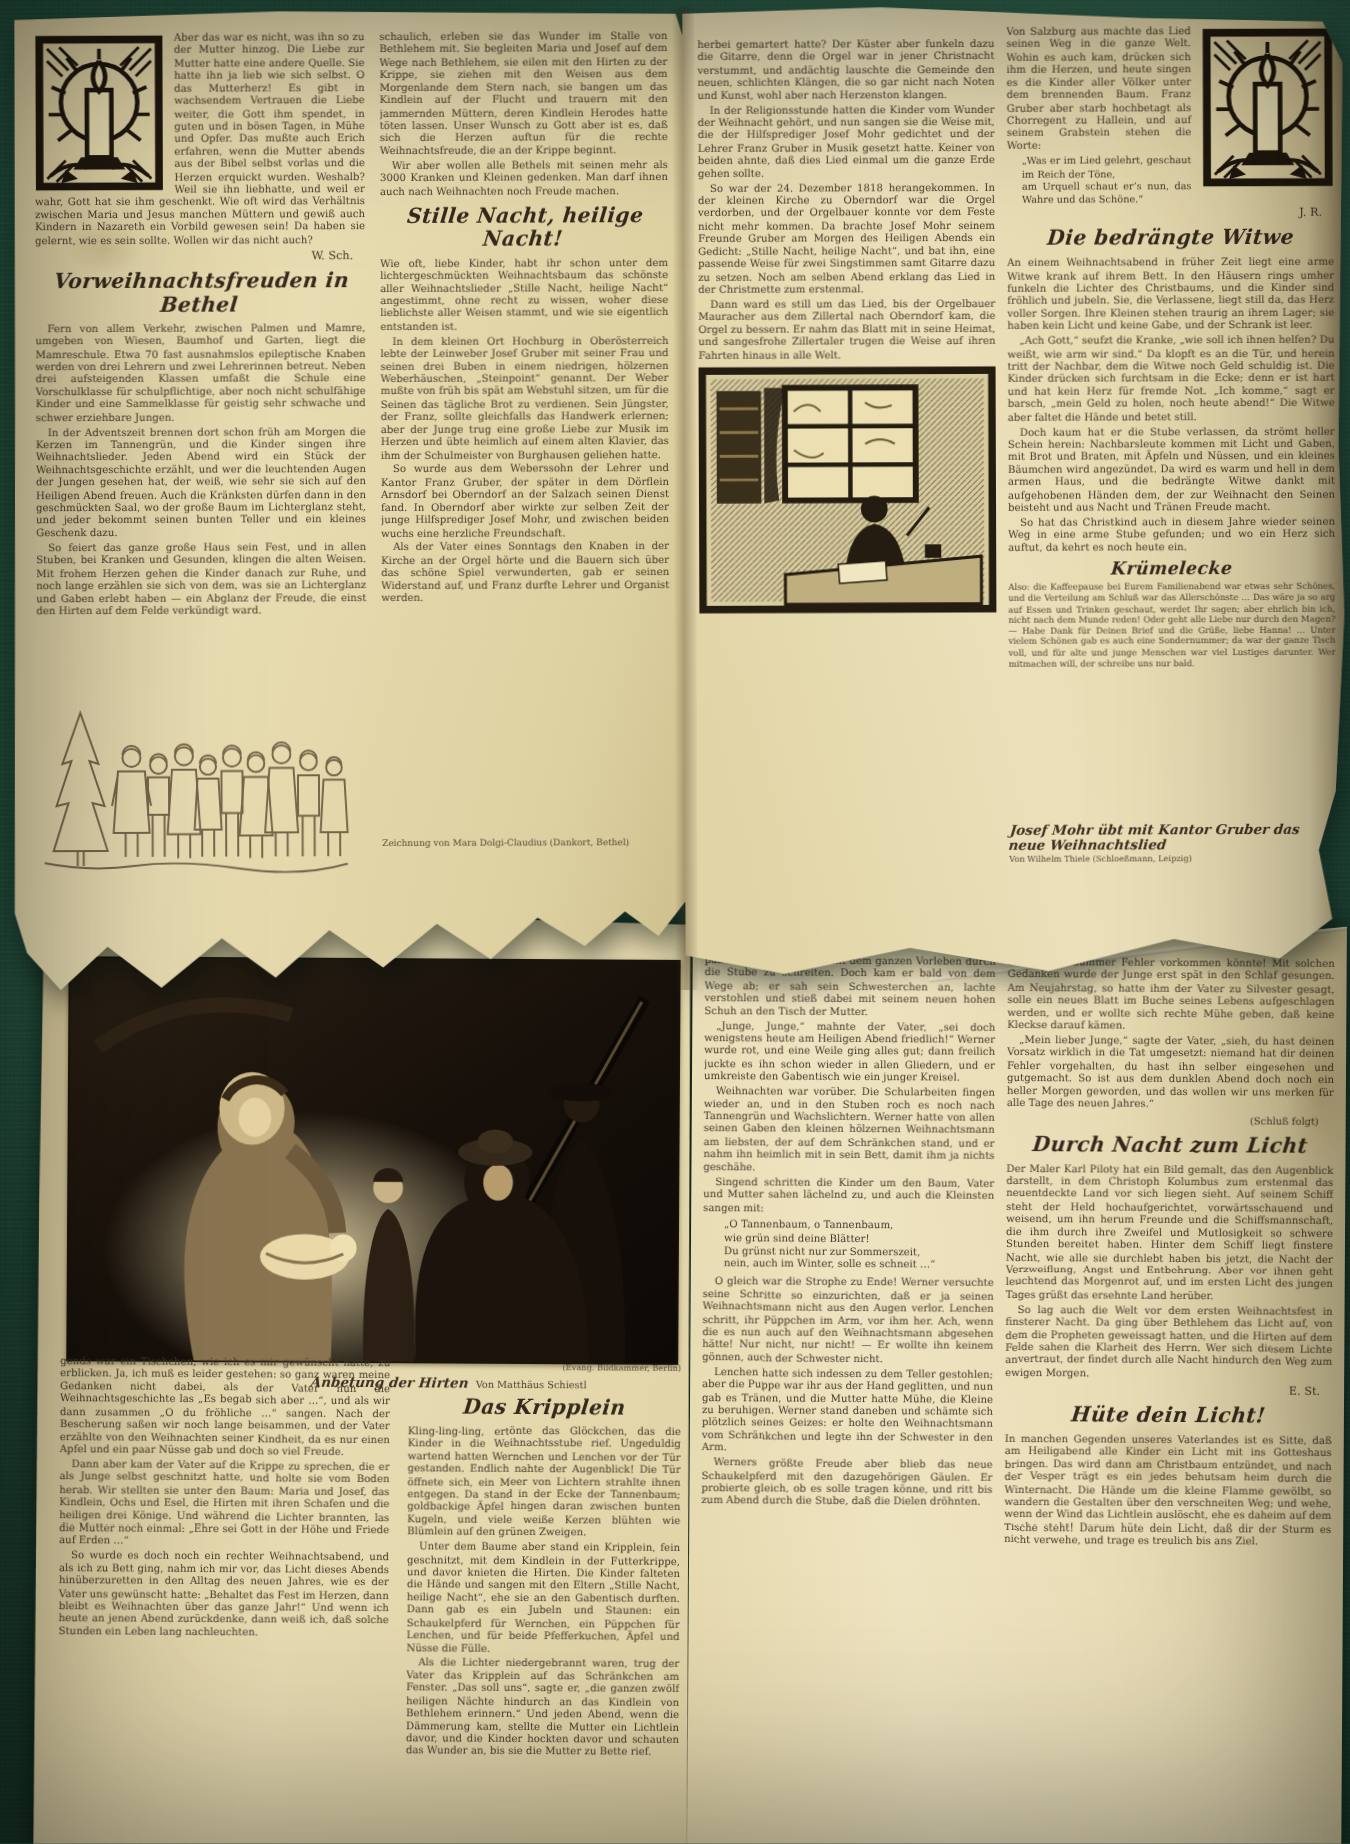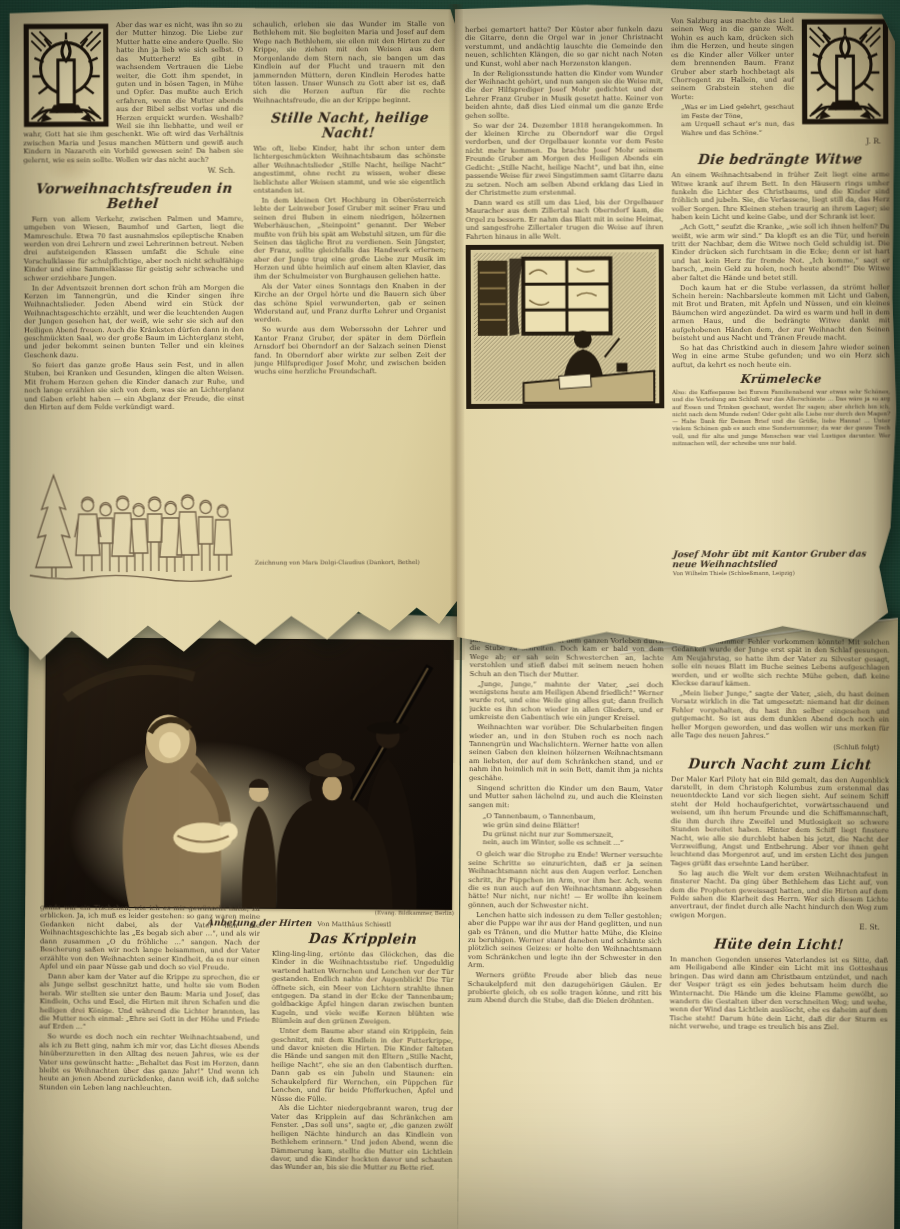--- a/index.html
+++ b/index.html
@@ -238,25 +238,26 @@
                 <path d="M192 95 a5 5 0 0 1 10 0"></path>
               <path d="M190 105 L188 140 L206 140 L204 105 Z M193 140 V156 M201 140 V156"></path>
               <path d="M4 160 q30 6 60 2 t70 2 t72 -3"></path>
             </g>
           </svg>
         </div>
       </div>
 
       <div class="col c2">
         <p class="noind">schaulich, erleben sie das Wunder im Stalle von Bethlehem mit. Sie begleiten Maria und Josef auf dem Wege nach Bethlehem, sie eilen mit den Hirten zu der Krippe, sie ziehen mit den Weisen aus dem Morgenlande dem Stern nach, sie bangen um das Kindlein auf der Flucht und trauern mit den jammernden Müttern, deren Kindlein Herodes hatte töten lassen. Unser Wunsch zu Gott aber ist es, daß sich die Herzen auftun für die rechte Weihnachtsfreude, die an der Krippe beginnt.</p>
+        <p>Wir aber wollen alle Bethels mit seinen mehr als 3000 Kranken und Kleinen gedenken. Man darf ihnen auch nach Weihnachten noch Freude machen.</p>
         <span class="frak">Stille Nacht, heilige Nacht!</span>
         <p class="noind">Wie oft, liebe Kinder, habt ihr schon unter dem lichtergeschmückten Weihnachtsbaum das schönste aller Weihnachtslieder „Stille Nacht, heilige Nacht“ angestimmt, ohne recht zu wissen, woher diese lieblichste aller Weisen stammt, und wie sie eigentlich entstanden ist.</p>
         <p>In dem kleinen Ort Hochburg in Oberösterreich lebte der Leinweber Josef Gruber mit seiner Frau und seinen drei Buben in einem niedrigen, hölzernen Weberhäuschen, „Steinpoint“ genannt. Der Weber mußte von früh bis spät am Webstuhl sitzen, um für die Seinen das tägliche Brot zu verdienen. Sein Jüngster, der Franz, sollte gleichfalls das Handwerk erlernen; aber der Junge trug eine große Liebe zur Musik im Herzen und übte heimlich auf einem alten Klavier, das ihm der Schulmeister von Burghausen geliehen hatte.</p>
+        <p>So wurde aus dem Weberssohn der Lehrer und Kantor Franz Gruber, der später in dem Dörflein Arnsdorf bei Oberndorf an der Salzach seinen Dienst fand. In Oberndorf aber wirkte zur selben Zeit der junge Hilfsprediger Josef Mohr, und zwischen beiden wuchs eine herzliche Freundschaft.</p>
         <p>Als der Vater eines Sonntags den Knaben in der Kirche an der Orgel hörte und die Bauern sich über das schöne Spiel verwunderten, gab er seinen Widerstand auf, und Franz durfte Lehrer und Organist werden.</p>
-        <p>So wurde aus dem Weberssohn der Lehrer und Kantor Franz Gruber, der später in dem Dörflein Arnsdorf bei Oberndorf an der Salzach seinen Dienst fand. In Oberndorf aber wirkte zur selben Zeit der junge Hilfsprediger Josef Mohr, und zwischen beiden wuchs eine herzliche Freundschaft.</p>
       </div>
       <div class="caption-sm cap-children">Zeichnung von Mara Dolgi-Claudius (Dankort, Bethel)</div>
     </div>
 
     <div class="page page-tr">
       <div class="edge-curl"></div>
       <div class="col c3">
         <p class="noind">herbei gemartert hatte? Der Küster aber funkeln dazu die Gitarre, denn die Orgel war in jener Christnacht verstummt, und andächtig lauschte die Gemeinde den neuen, schlichten Klängen, die so gar nicht nach Noten und Kunst, wohl aber nach Herzenston klangen.</p>
         <p>In der Religionsstunde hatten die Kinder vom Wunder der Weihnacht gehört, und nun sangen sie die Weise mit, die der Hilfsprediger Josef Mohr gedichtet und der Lehrer Franz Gruber in Musik gesetzt hatte. Keiner von beiden ahnte, daß dies Lied einmal um die ganze Erde gehen sollte.</p>
         <p>So war der 24. Dezember 1818 herangekommen. In der kleinen Kirche zu Oberndorf war die Orgel verdorben, und der Orgelbauer konnte vor dem Feste nicht mehr kommen. Da brachte Josef Mohr seinem Freunde Gruber am Morgen des Heiligen Abends ein Gedicht: „Stille Nacht, heilige Nacht“, und bat ihn, eine passende Weise für zwei Singstimmen samt Gitarre dazu zu setzen. Noch am selben Abend erklang das Lied in der Christmette zum erstenmal.</p>
@@ -301,21 +302,21 @@
             <path stroke="#20180e" stroke-width="2.4" fill="none" d="M42 9 V16 M21 15 L27 23 M63 15 L57 23 M11 34 L20 38 M73 34 L64 38 M9 52 L18 52 M75 52 L66 52 M15 69 L24 62 M69 69 L60 62"></path>
             <rect x="34" y="36" width="16" height="44" fill="#ece0b4" stroke="#20180e" stroke-width="3"></rect>
             <path d="M42 17 q8 11 0 20 q-8 -9 0 -20" fill="#ece0b4" stroke="#20180e" stroke-width="3"></path>
             <path d="M30 80 h24 l5 8 h-34 z" fill="#20180e"></path>
             <path d="M10 92 q14 -11 24 -5 M74 92 q-14 -11 -24 -5" stroke="#20180e" stroke-width="2.6" fill="none"></path>
             <path d="M20 88 l8 6 l-11 3 z M64 88 l-8 6 l11 3 z" fill="#20180e"></path>
           </svg>
         </div>
         <p class="noind">Von Salzburg aus machte das Lied seinen Weg in die ganze Welt. Wohin es auch kam, drücken sich ihm die Herzen, und heute singen es die Kinder aller Völker unter dem brennenden Baum. Franz Gruber aber starb hochbetagt als Chorregent zu Hallein, und auf seinem Grabstein stehen die Worte:</p>
         <div class="quote">
-          <div>„Was er im Lied gelehrt, geschaut im Feste der Töne,</div>
+          <div>„Was er im Lied gelehrt, geschaut im Reich der Töne,</div>
           <div>am Urquell schaut er’s nun, das Wahre und das Schöne.“</div>
         </div>
         <div class="sig">J. R.</div>
         <span class="frak">Die bedrängte Witwe</span>
         <p class="noind">An einem Weihnachtsabend in früher Zeit liegt eine arme Witwe krank auf ihrem Bett. In den Häusern rings umher funkeln die Lichter des Christbaums, und die Kinder sind fröhlich und jubeln. Sie, die Verlassene, liegt still da, das Herz voller Sorgen. Ihre Kleinen stehen traurig an ihrem Lager; sie haben kein Licht und keine Gabe, und der Schrank ist leer.</p>
         <p>„Ach Gott,“ seufzt die Kranke, „wie soll ich ihnen helfen? Du weißt, wie arm wir sind.“ Da klopft es an die Tür, und herein tritt der Nachbar, dem die Witwe noch Geld schuldig ist. Die Kinder drücken sich furchtsam in die Ecke; denn er ist hart und hat kein Herz für fremde Not. „Ich komme,“ sagt er barsch, „mein Geld zu holen, noch heute abend!“ Die Witwe aber faltet die Hände und betet still.</p>
         <p>Doch kaum hat er die Stube verlassen, da strömt heller Schein herein: Nachbarsleute kommen mit Licht und Gaben, mit Brot und Braten, mit Äpfeln und Nüssen, und ein kleines Bäumchen wird angezündet. Da wird es warm und hell in dem armen Haus, und die bedrängte Witwe dankt mit aufgehobenen Händen dem, der zur Weihnacht den Seinen beisteht und aus Nacht und Tränen Freude macht.</p>
         <p>So hat das Christkind auch in diesem Jahre wieder seinen Weg in eine arme Stube gefunden; und wo ein Herz sich auftut, da kehrt es noch heute ein.</p>
         <span class="frak small-h">Krümelecke</span>
         <div class="smallprint">Also: die Kaffeepause bei Eurem Familienabend war etwas sehr Schönes, und die Verteilung am Schluß war das Allerschönste … Das wäre ja so arg auf Essen und Trinken geschaut, werdet Ihr sagen; aber ehrlich bin ich, nicht nach dem Munde reden! Oder geht alle Liebe nur durch den Magen? — Habe Dank für Deinen Brief und die Grüße, liebe Hanna! … Unter vielem Schönen gab es auch eine Sondernummer; da war der ganze Tisch voll, und für alte und junge Menschen war viel Lustiges darunter. Wer mitmachen will, der schreibe uns nur bald.</div>

